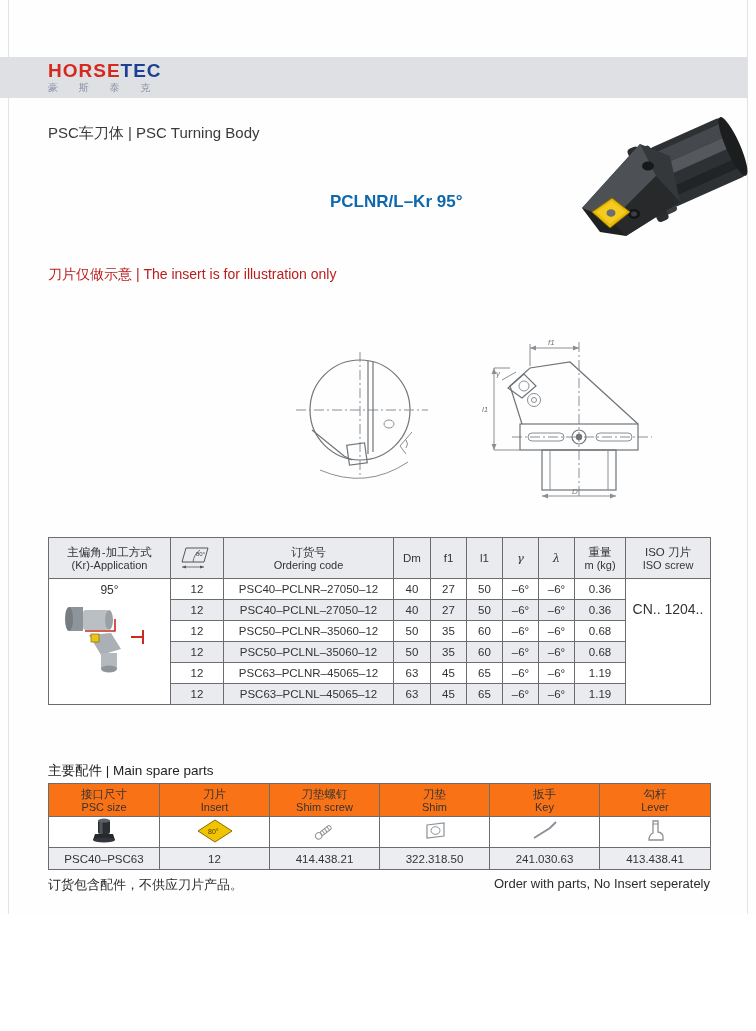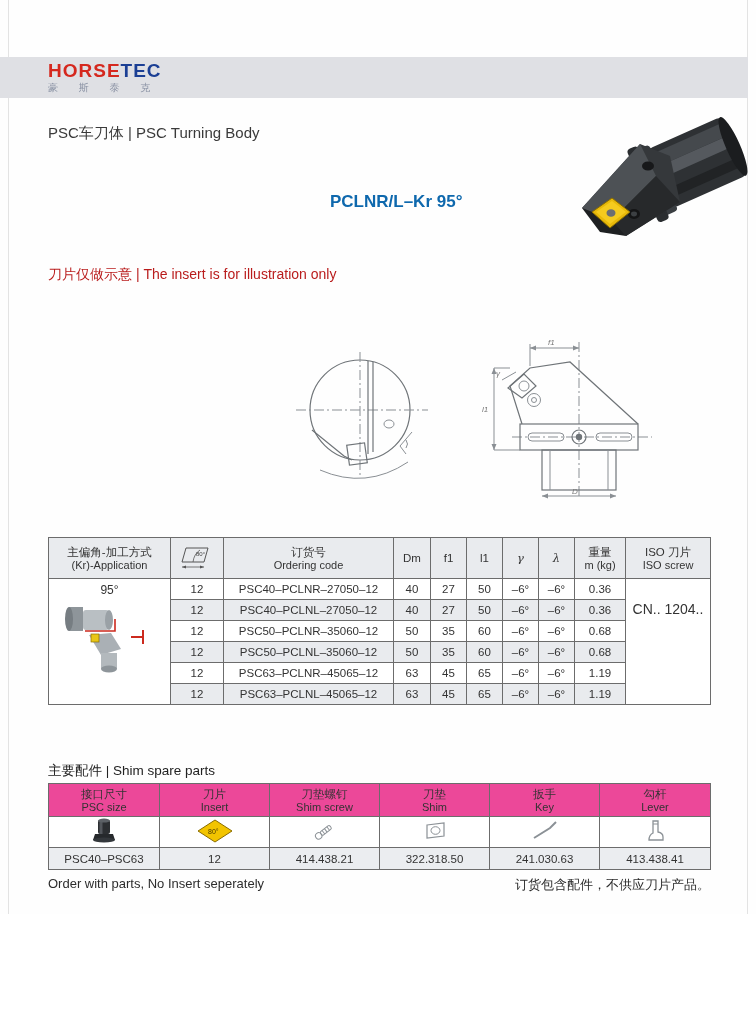--- a/index.html
+++ b/index.html
@@ -32,21 +32,21 @@
   .main-table td.app-cell,.main-table td.iso-cell{background:#fff !important;vertical-align:top;}
   .hcn{display:block;font-size:11.5px;line-height:14px;}
   .hen{display:block;font-size:11px;line-height:13px;}
   .greek{font-style:italic;font-family:"DejaVu Serif",serif;}
   .app-kr{font-size:12px;margin-top:4px;}
   .iso-cell{font-size:14px;padding-top:22px !important;}
   
   .spare-title{position:absolute;left:48px;top:762px;font-size:13.5px;color:#222;}
   .spare-table{position:absolute;left:48px;top:783px;width:662px;font-size:11.5px;}
   .spare-table th,.spare-table td{border:1px solid #6c6c6c;text-align:center;padding:0;}
-  .spare-table thead th{background:#ec4899;height:32px;font-weight:normal;}
+  .spare-table thead th{background:#f97316;height:32px;font-weight:normal;}
   .spare-table .icon-row td{height:30px;background:#fff;}
   .spare-table .val-row td{height:21px;background:#ebedf0;color:#333;}
   
   .notes-row{position:absolute;left:48px;top:876px;width:662px;display:flex;justify-content:space-between;font-size:13px;color:#2d2d2d;}
   
   .bottom{position:absolute;left:46px;top:956px;display:flex;align-items:center;color:#2b5c92;}
   .bottom .tri{width:0;height:0;border-left:11px solid #2b5c92;border-top:7px solid transparent;border-bottom:7px solid transparent;margin-right:5px;margin-top:-12px;}
   .bottom .company{font-size:16px;font-weight:bold;letter-spacing:2px;line-height:18px;}
   .bottom .site{font-size:10.5px;color:#3e6causea;}
   .bottom .site{color:#456a96;letter-spacing:.5px;}
@@ -282,21 +282,21 @@
       <td>63</td>
       <td>45</td>
       <td>65</td>
       <td>–6°</td>
       <td>–6°</td>
       <td>1.19</td>
     </tr>
   </tbody>
 </table>
 
-<div class="spare-title">主要配件 | Shim spare parts</div>
+<div class="spare-title">主要配件 | Main spare parts</div>
 <table class="spare-table">
   <colgroup>
         <col style="width:111px">
         <col style="width:110px">
         <col style="width:110px">
         <col style="width:110px">
         <col style="width:110px">
         <col style="width:111px">
       </colgroup>
   <thead>
@@ -378,18 +378,18 @@
       <td>12</td>
       <td>414.438.21</td>
       <td>322.318.50</td>
       <td>241.030.63</td>
       <td>413.438.41</td>
     </tr>
   </tbody>
 </table>
 
 <div class="notes-row">
+  <span>订货包含配件，不供应刀片产品。</span>
   <span>Order with parts, No Insert seperately</span>
-  <span>订货包含配件，不供应刀片产品。</span>
 </div>
 
 
 </div>
 
 </body></html>

